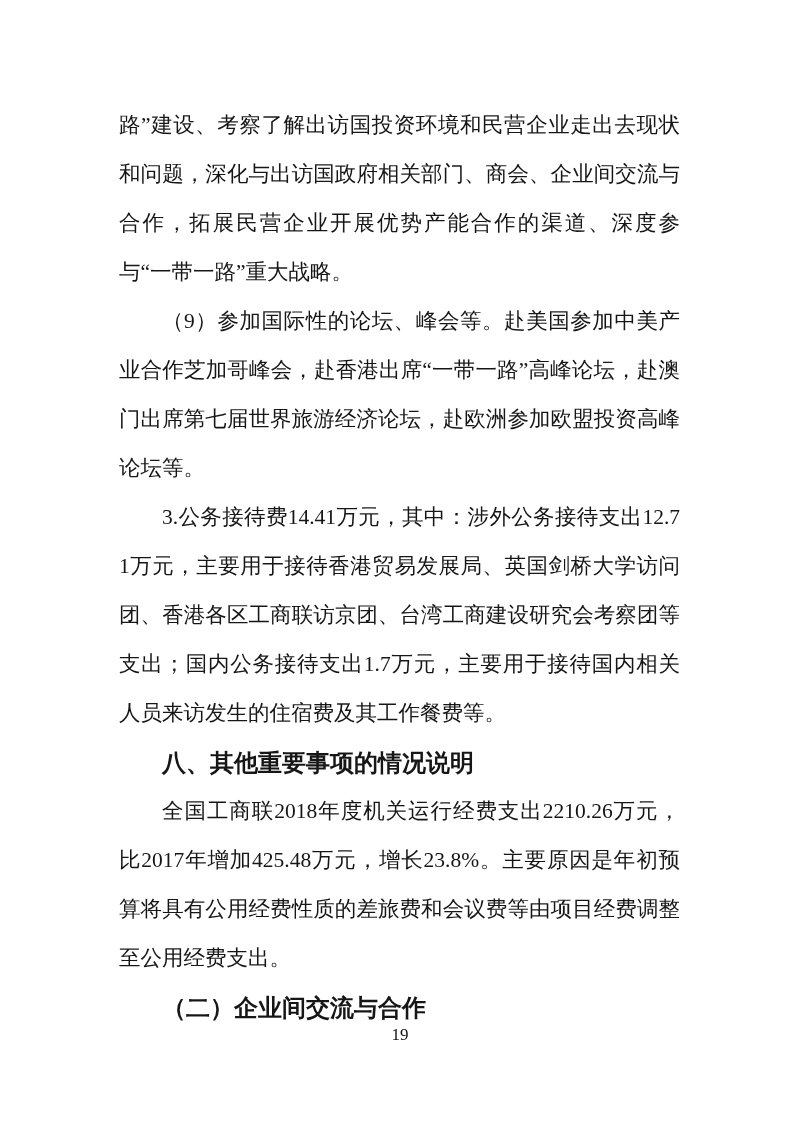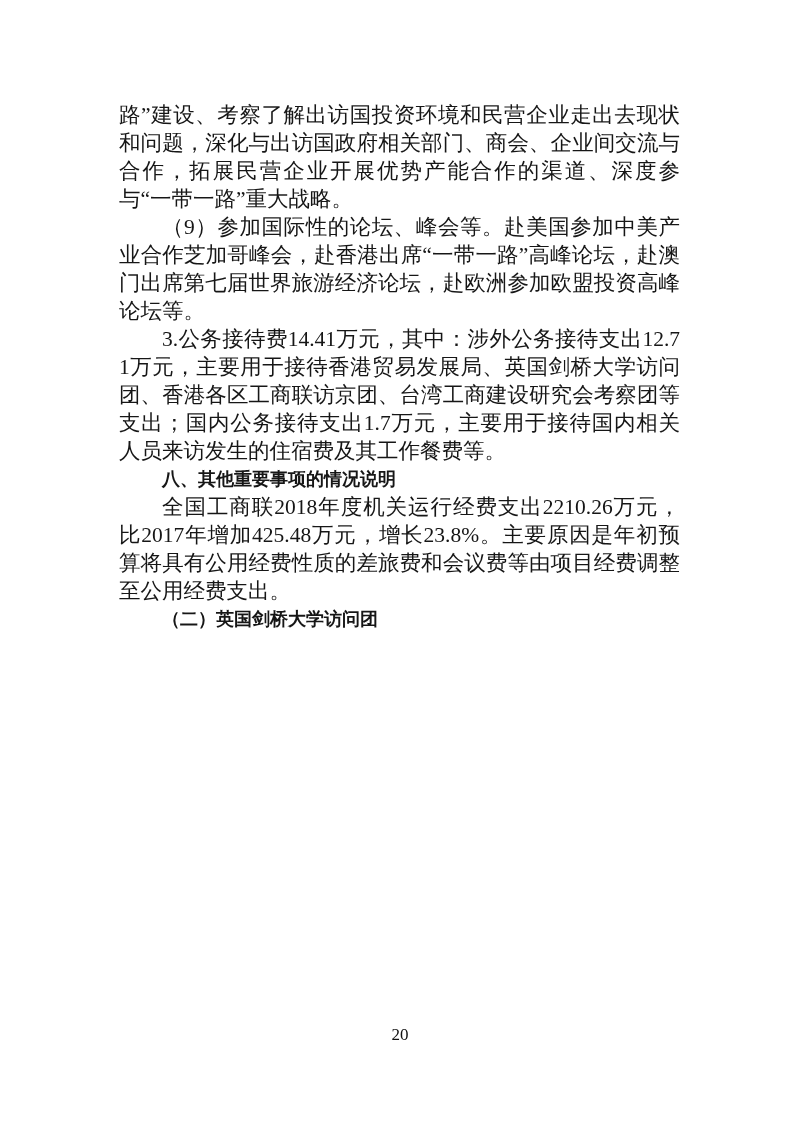--- a/index.html
+++ b/index.html
@@ -22,36 +22,36 @@
   .content {
     position: absolute;
     left: 119px;
     top: 101px;
     width: 561px;
   }
   .body-para, .heading {
     margin: 0;
     padding: 0;
     font-size: 21.5px;
-    line-height: 28px;
+    line-height: 49px;
     color: #161616;
     text-indent: 43px;
     font-family: "Liberation Serif", "DejaVu Serif", serif;
     font-weight: normal;
     text-align: justify;
     text-justify: inter-character;
     word-break: break-all;
   }
   .no-indent {
     text-indent: 0;
   }
   .heading {
     font-family: "Liberation Sans", "DejaVu Sans", sans-serif;
     font-weight: bold;
-    font-size: 18px;
+    font-size: 24px;
     text-align: left;
     word-break: keep-all;
   }
   .page-number {
     position: absolute;
     top: 1025px;
     left: 0;
     width: 100%;
     text-align: center;
     font-family: "Liberation Serif", "DejaVu Serif", serif;
@@ -62,16 +62,16 @@
 </head>
 <body>
 
 <div class="page">
   <div class="content">
     <p class="body-para no-indent">路”建设、考察了解出访国投资环境和民营企业走出去现状和问题，深化与出访国政府相关部门、商会、企业间交流与合作，拓展民营企业开展优势产能合作的渠道、深度参与“一带一路”重大战略。</p>
     <p class="body-para">（9）参加国际性的论坛、峰会等。赴美国参加中美产业合作芝加哥峰会，赴香港出席“一带一路”高峰论坛，赴澳门出席第七届世界旅游经济论坛，赴欧洲参加欧盟投资高峰论坛等。</p>
     <p class="body-para">3.公务接待费14.41万元，其中：涉外公务接待支出12.71万元，主要用于接待香港贸易发展局、英国剑桥大学访问团、香港各区工商联访京团、台湾工商建设研究会考察团等支出；国内公务接待支出1.7万元，主要用于接待国内相关人员来访发生的住宿费及其工作餐费等。</p>
     <h2 class="heading">八、其他重要事项的情况说明</h2>
     <p class="body-para">全国工商联2018年度机关运行经费支出2210.26万元，比2017年增加425.48万元，增长23.8%。主要原因是年初预算将具有公用经费性质的差旅费和会议费等由项目经费调整至公用经费支出。</p>
-    <h3 class="heading">（二）英国剑桥大学访问团</h3>
+    <h3 class="heading">（二）企业间交流与合作</h3>
   </div>
-  <div class="page-number">20</div>
+  <div class="page-number">19</div>
 </div>
 
 </body></html>

